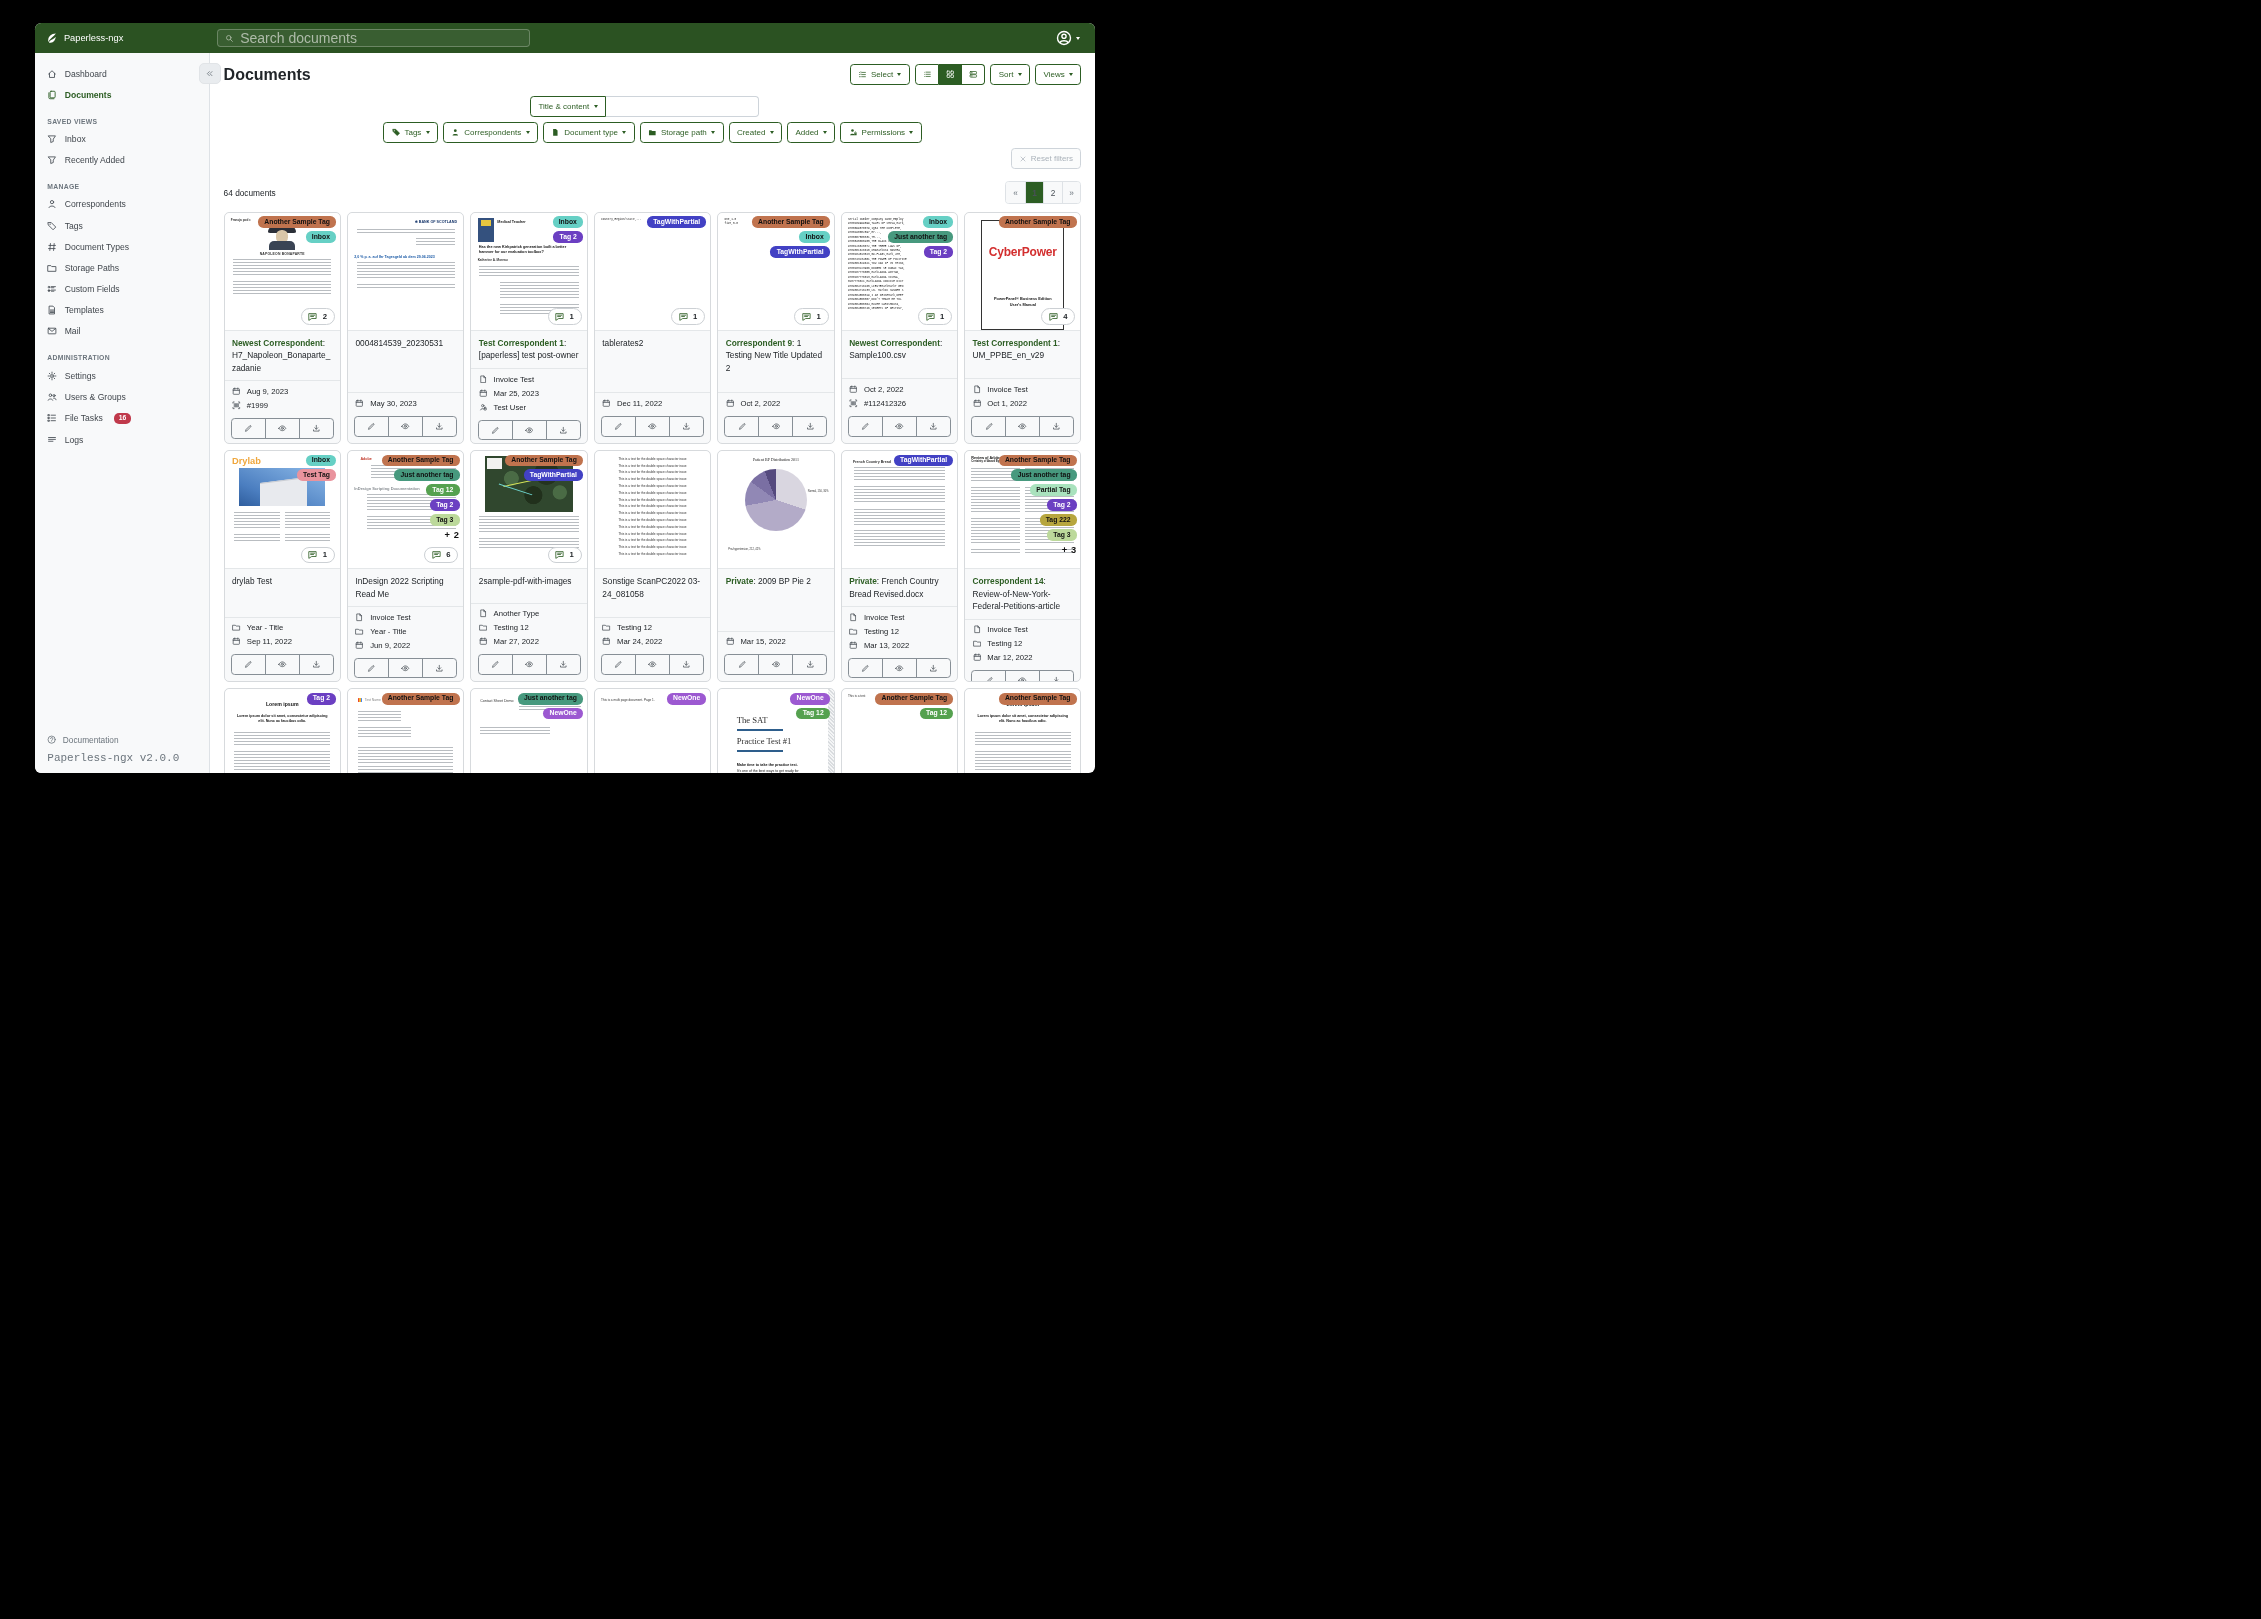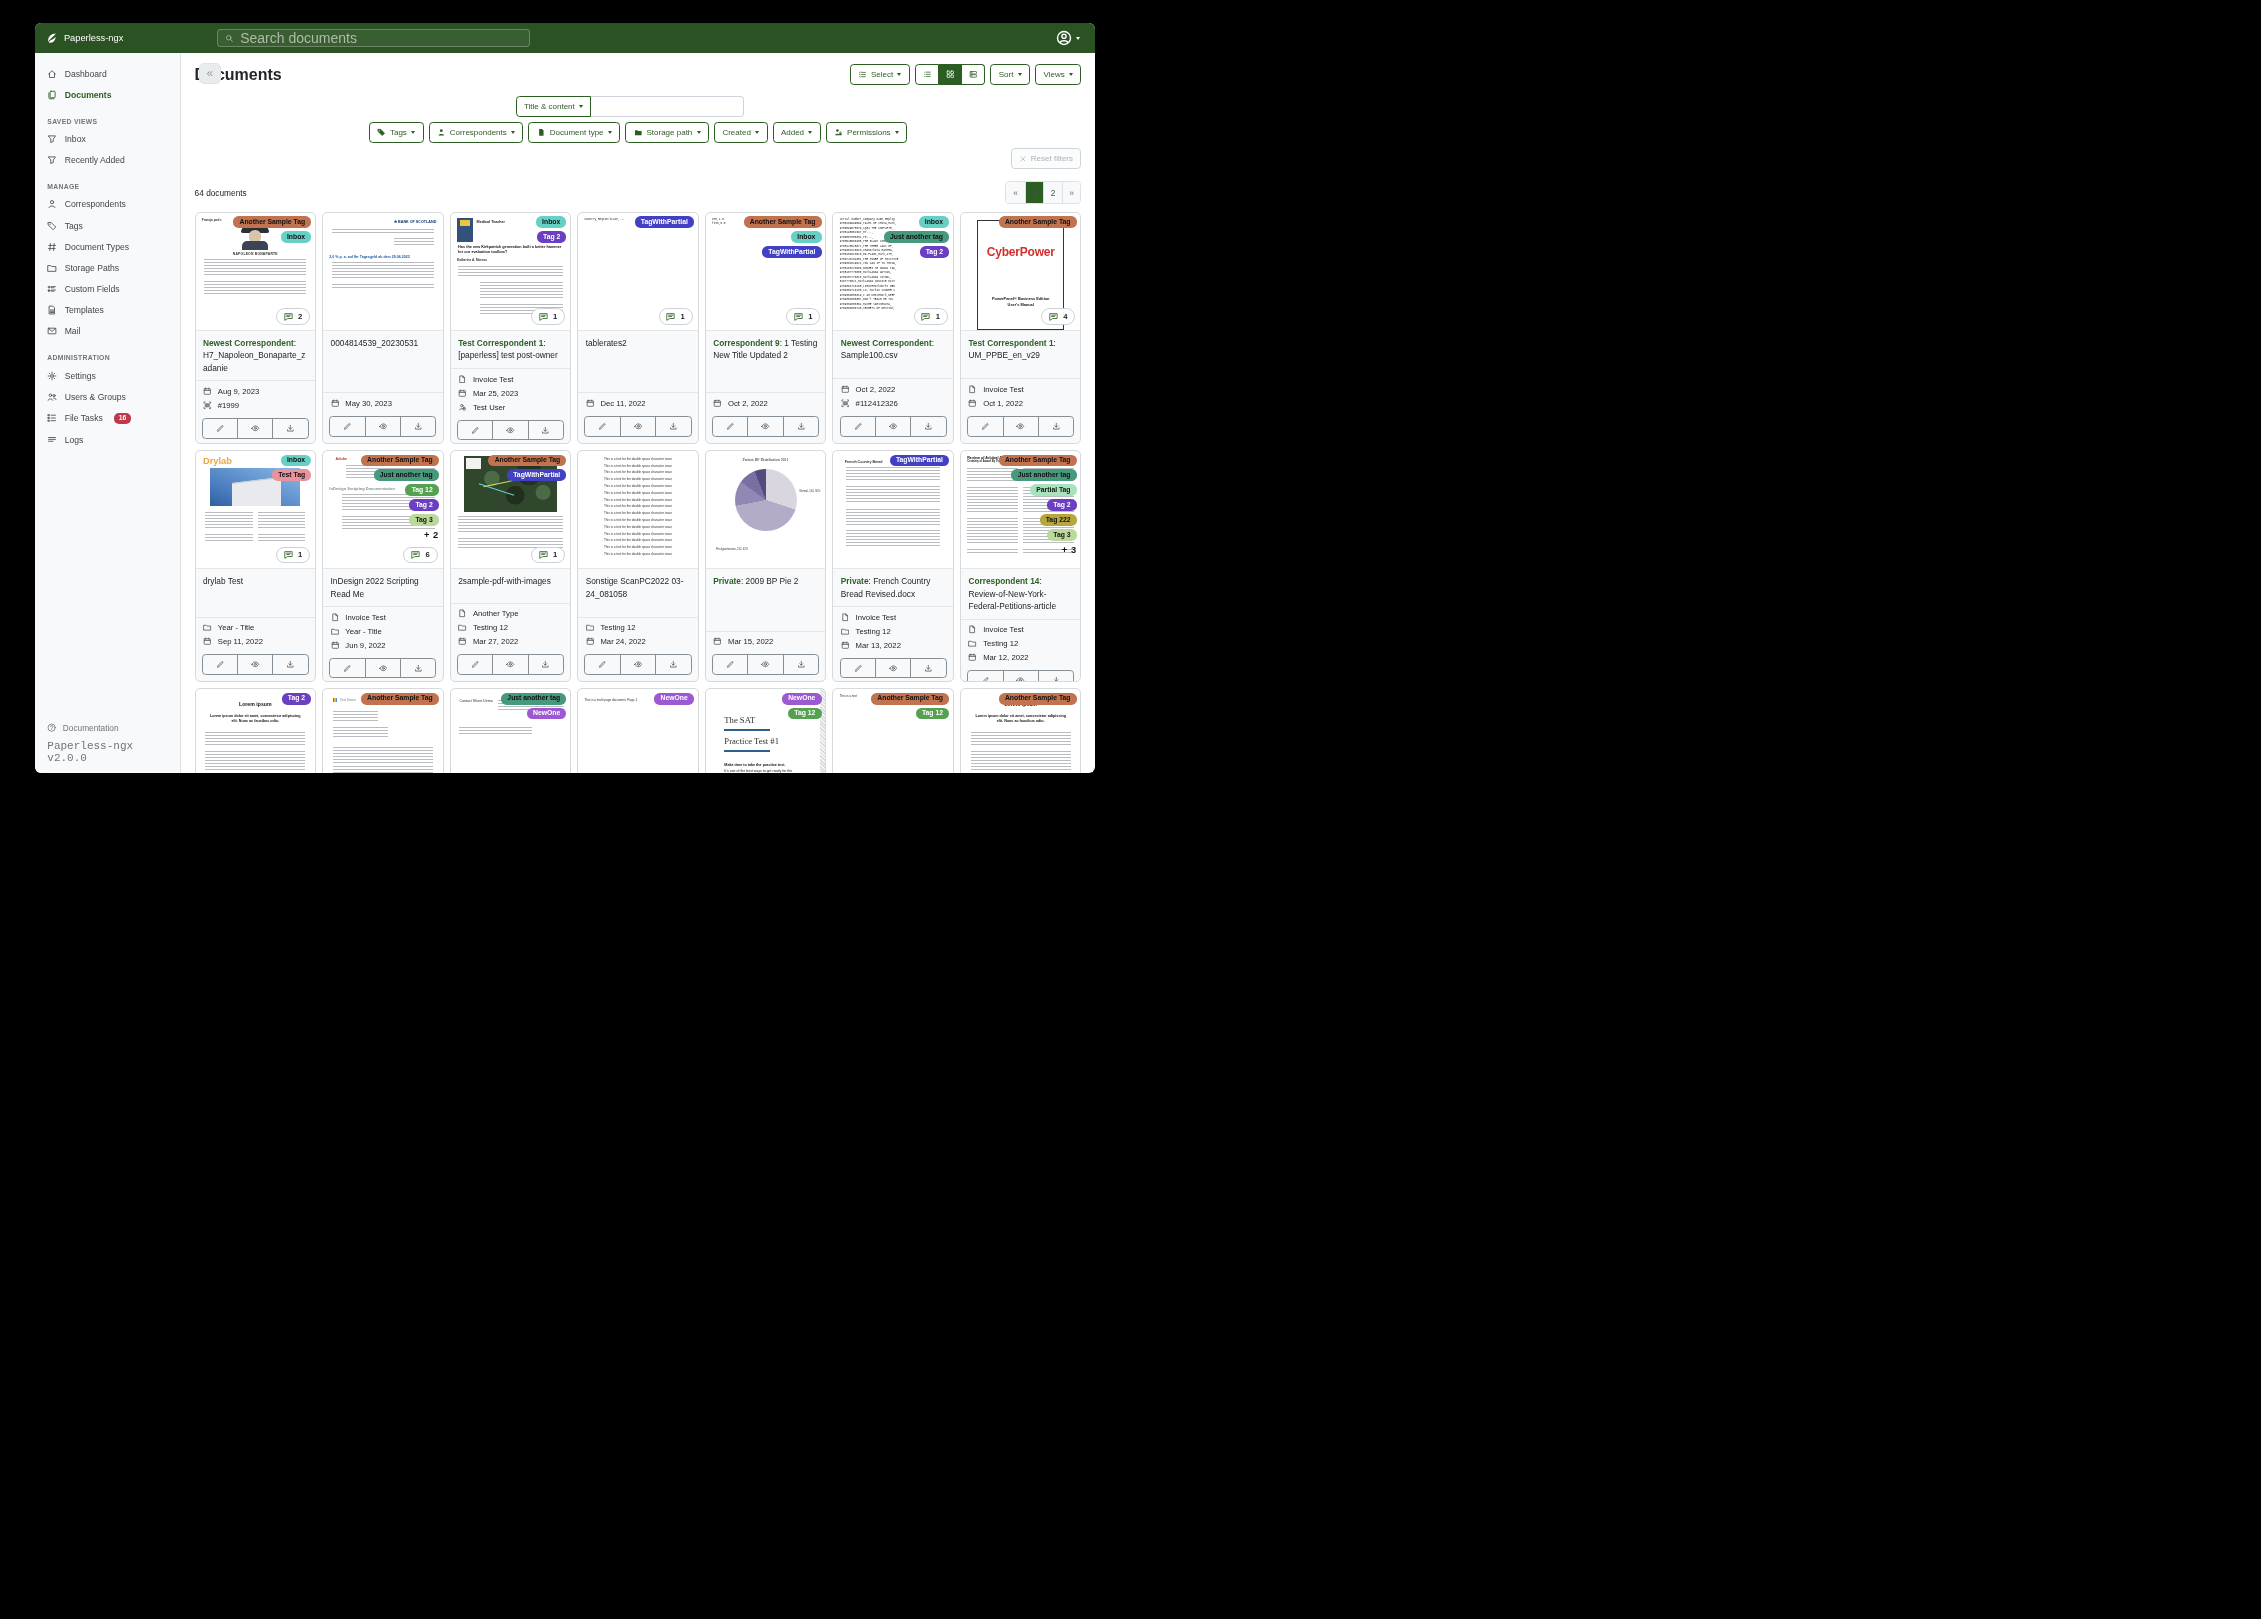--- a/index.html
+++ b/index.html
@@ -30,21 +30,21 @@
   .search .ic{font-size:8.6px;color:#b8c4b2;}
   .search input{flex:1;background:transparent;border:none;outline:none;color:#e8eee5;font-size:14px;
                 font-family:"Liberation Sans",sans-serif;}
   .search input::placeholder{color:#aebba9;}
   .avatar{margin-left:auto;margin-right:15px;display:flex;align-items:center;gap:3.7px;color:#fff;}
   .avatar .ic{font-size:16px;}
   .caret{width:0;height:0;border-left:2.5px solid transparent;border-right:2.5px solid transparent;
          border-top:3.1px solid currentColor;display:inline-block;}
   
   .wbody{flex:1;display:flex;min-height:0;position:relative;}
-  .sidebar{width:146px;flex:0 0 auto;background:#f8f9fa;border-right:0.6px solid #dee2e6;
+  .sidebar{width:175px;flex:0 0 auto;background:#f8f9fa;border-right:0.6px solid #dee2e6;
            padding-top:10px;display:flex;flex-direction:column;box-sizing:border-box;font-size:8.6px;color:#40464c;}
   .side-item{display:flex;align-items:center;gap:7.4px;padding:5.6px 12.3px;cursor:pointer;}
   .side-item .ic{font-size:10px;color:#495057;}
   .side-item.active{color:#2c5d23;font-weight:bold;}
   .side-item.active .ic{color:#2c5d23;}
   .side-section{margin:12.3px 12.3px 3.7px;font-size:6.8px;color:#6c757d;letter-spacing:0.3px;font-weight:bold;}
   .badge-red{margin-left:3.7px;background:#c0394b;color:#fff;font-size:6.8px;font-weight:bold;
              padding:1.9px 5px;border-radius:5px;line-height:1;}
   .side-footer{margin-top:auto;padding:0 12.3px 8.6px;color:#6c757d;}
   .side-doc{display:flex;align-items:center;gap:6.2px;font-size:8.3px;padding:5px 0;cursor:pointer;}

